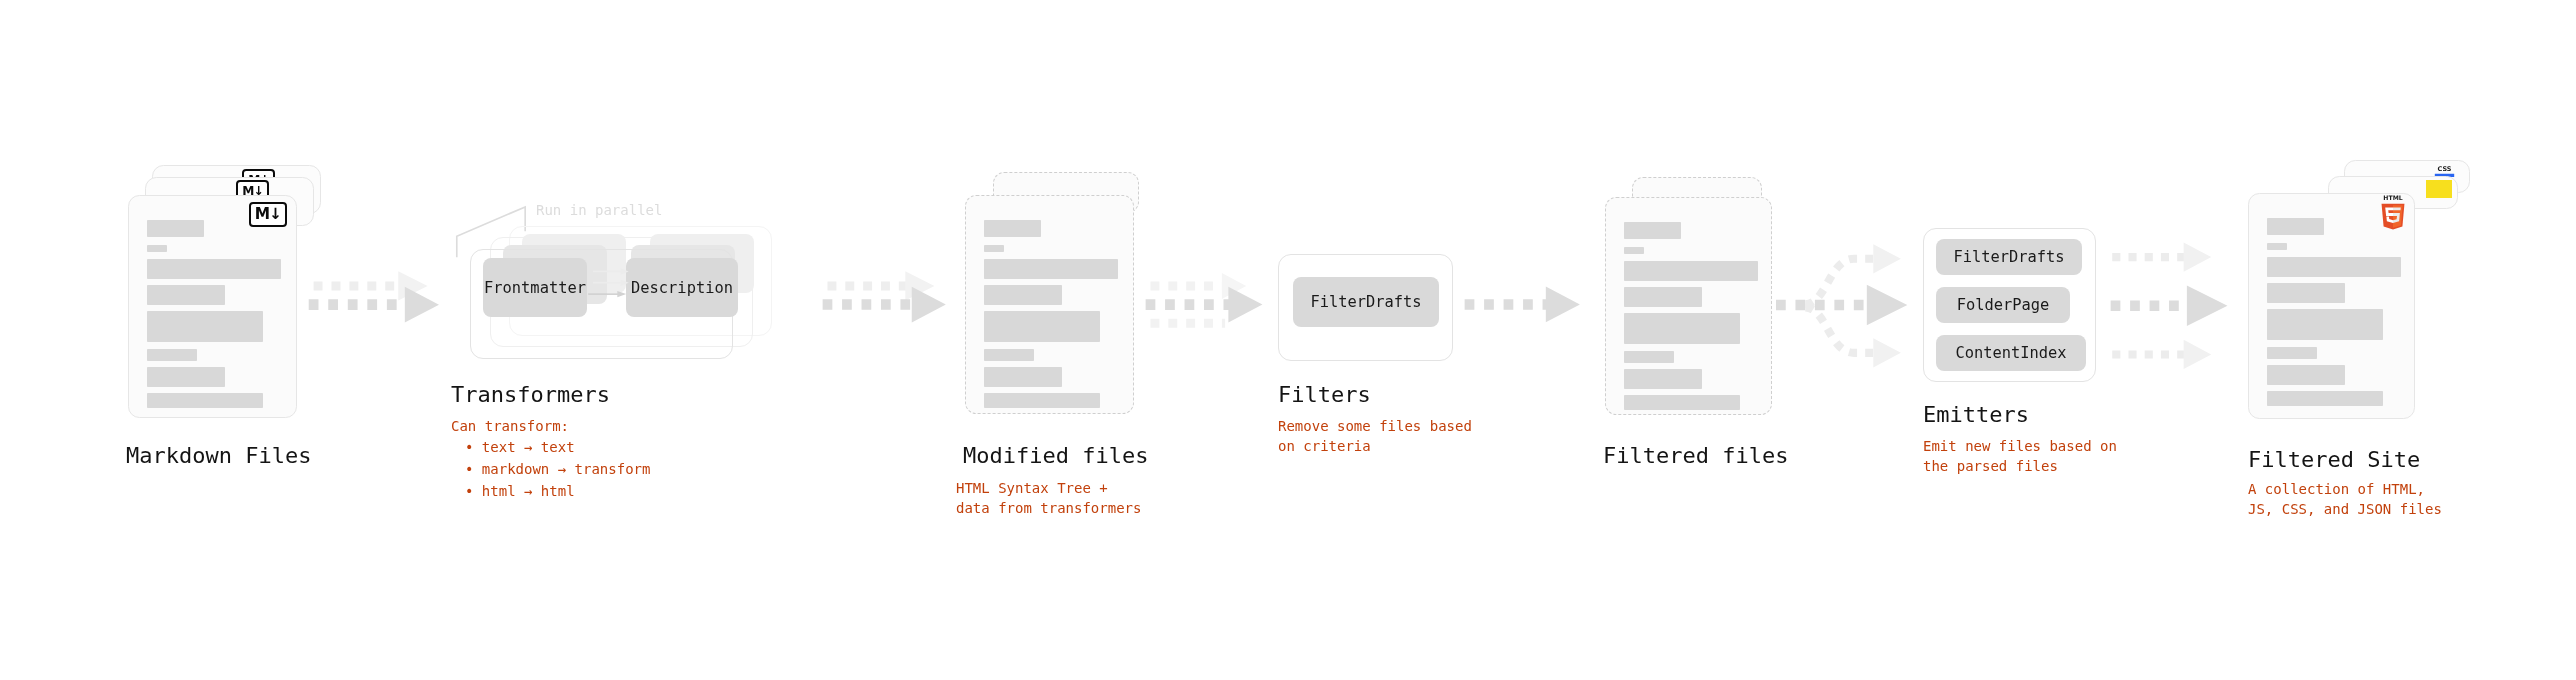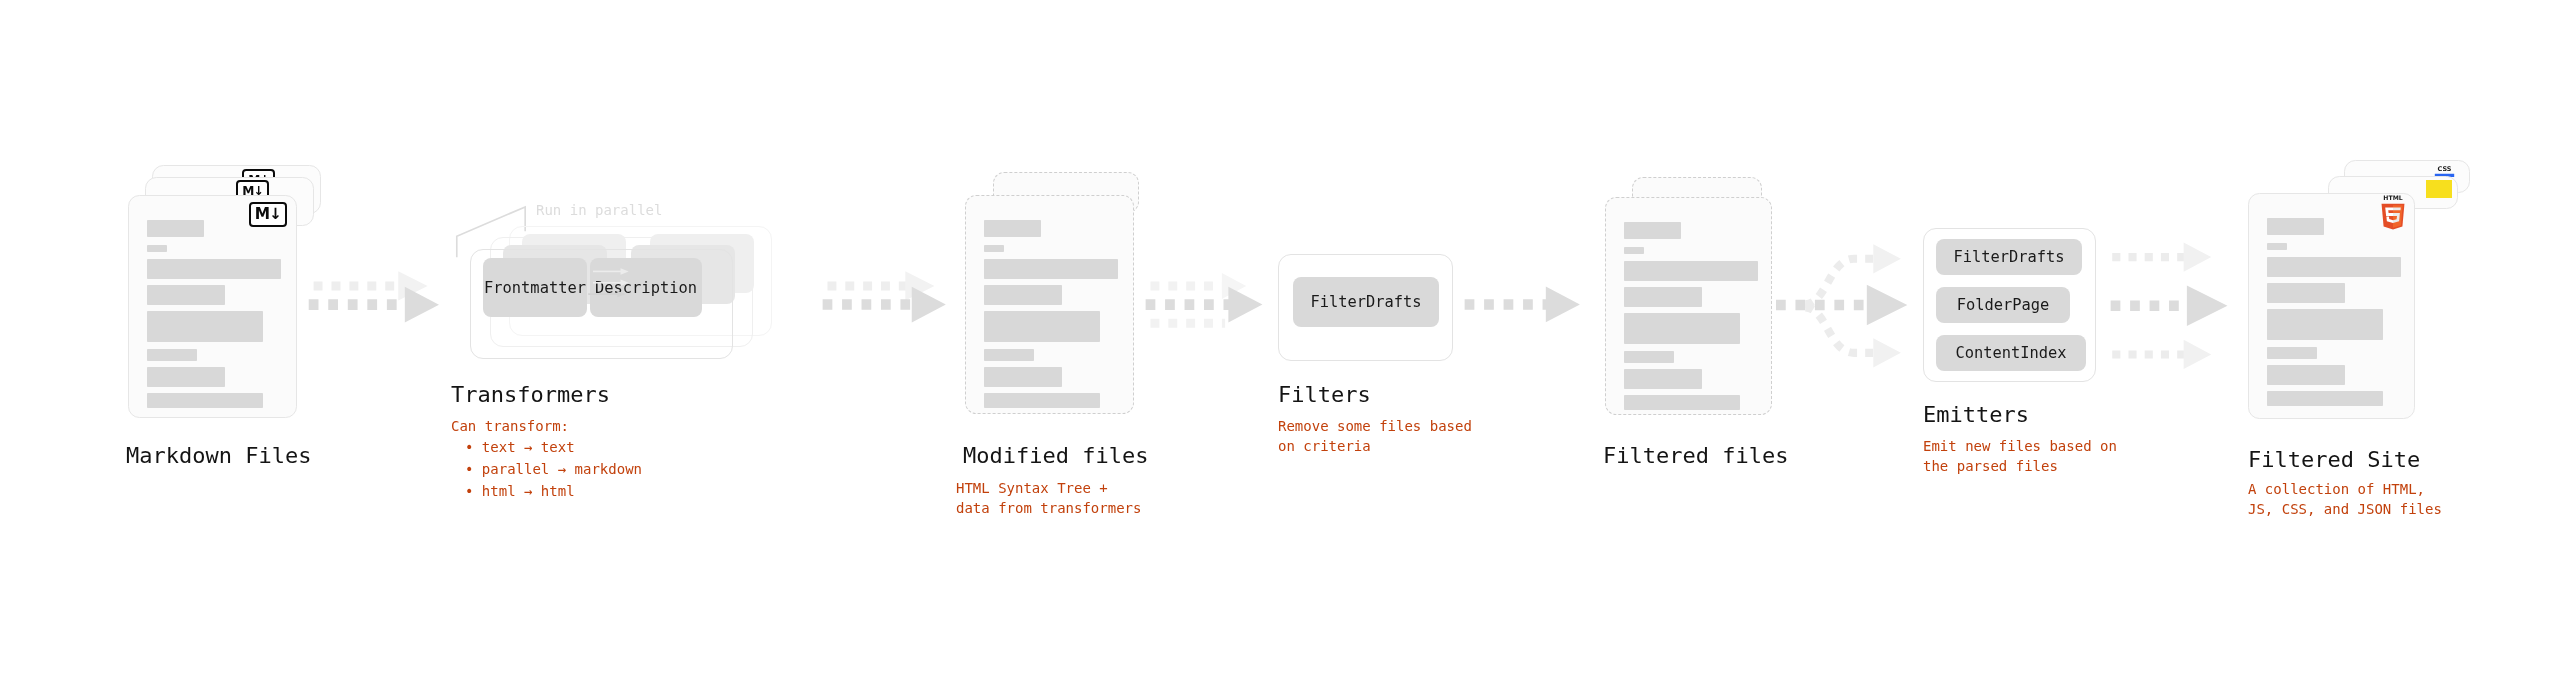--- a/index.html
+++ b/index.html
@@ -139,39 +139,39 @@
     <div class="groupbox faded2" style="left:509px;top:226px;width:263px;height:110px;"></div>
     <div class="pill g2" style="left:522px;top:234px;width:104px;height:59px;"></div>
     <div class="pill g2" style="left:650px;top:234px;width:104px;height:59px;"></div>
 
     <div class="groupbox faded1" style="left:490px;top:237px;width:263px;height:110px;"></div>
     <div class="pill g1" style="left:503px;top:245px;width:104px;height:59px;"></div>
     <div class="pill g1" style="left:631px;top:245px;width:104px;height:59px;"></div>
 
     <div class="groupbox" style="left:470px;top:249px;width:263px;height:110px;"></div>
     <div class="pill" style="left:483px;top:258px;width:104px;height:59px;font-size:15.4px;">Frontmatter</div>
-    <div class="pill" style="left:590px;top:258px;width:112px;height:59px;font-size:15.4px;">Description</div>
+    <div class="pill" style="left:626px;top:258px;width:112px;height:59px;font-size:15.4px;">Description</div>
 
     <svg style="left:593px;top:268px;" width="73" height="49" viewBox="0 0 90 60">
       <g stroke="#ececec" stroke-width="2" fill="none">
         <line x1="0" y1="4" x2="38" y2="4"></line>
           <polygon points="34,0 44,4 34,8" fill="#ececec" stroke="none"></polygon>
         <line x1="0" y1="18" x2="38" y2="18"></line>
           <polygon points="34,14 44,18 34,22" fill="#ececec" stroke="none"></polygon>
       </g>
       <g stroke="#d2d2d2" stroke-width="2" fill="none">
         <line x1="-6" y1="32" x2="34" y2="32"></line>
           <polygon points="30,28 41,32 30,36" fill="#d2d2d2" stroke="none"></polygon>
       </g>
     </svg>
 
     <div class="title" style="left:451px;top:382px;">Transformers</div>
     <div class="caption" style="left:451px;top:416px;">Can transform:</div>
     <div class="caption" style="left:465px;top:437px;">• text → text</div>
-    <div class="caption" style="left:465px;top:459px;">• parallel → markdown</div>
+    <div class="caption" style="left:465px;top:459px;">• markdown → transform</div>
     <div class="caption" style="left:465px;top:481px;">• html → html</div>
   </div>
 
   <svg style="left:821px;top:268px;" width="154" height="57" viewBox="0 0 190 70">
     <g stroke="#eeeeee" stroke-width="11" stroke-dasharray="11 11" fill="none">
       <line x1="8" y1="22" x2="112" y2="22"></line>
     </g>
     <polygon points="104,4 140,22 104,40" fill="#f2f2f2"></polygon>
     <g stroke="#dcdcdc" stroke-width="13" stroke-dasharray="12 12" fill="none">
       <line x1="2" y1="45" x2="122" y2="45"></line>

